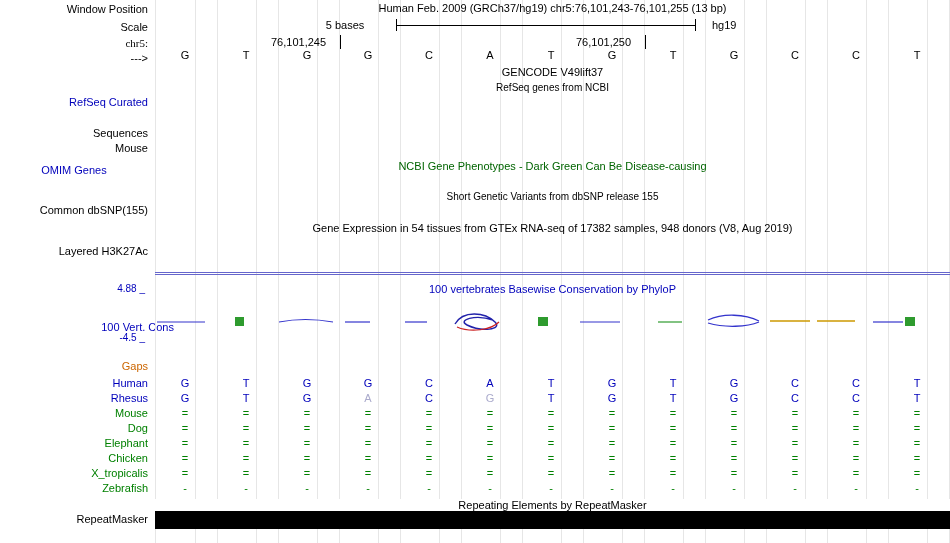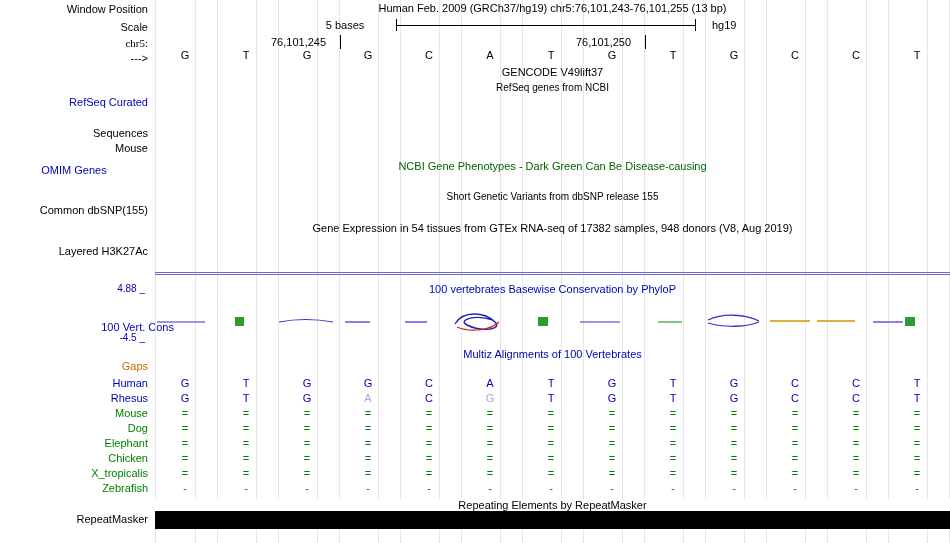--- a/index.html
+++ b/index.html
@@ -209,21 +209,20 @@
       <path d="M503,22 L527,22" stroke="#2e9b2e" stroke-width="1.2" fill="none"></path>
       <path d="M553,20 C568,13 590,14 604,21" stroke="#3333cc" stroke-width="1.3" fill="none"></path>
       <path d="M553,23 C570,28 592,27 604,22" stroke="#3333cc" stroke-width="1.3" fill="none"></path>
       <path d="M615,21 L655,21" stroke="#cc9900" stroke-width="1.3" fill="none"></path>
       <path d="M662,21 L700,21" stroke="#cc9900" stroke-width="1.3" fill="none"></path>
       <path d="M718,22 L748,22" stroke="#3333cc" stroke-width="1.2" fill="none"></path>
       <rect x="750" y="17" width="10" height="9" fill="#2e9b2e"></rect>
     </svg>
   </div>
 
-  <div class="ctr" style="left:155px; top:348px; width:795px; color:#0000bb; font-size:11px;">Multiz Alignments of 100 Vertebrates</div>
 
   <div>
     <div class="base" style="left:175px; top:377px; color:#0000bb;">G</div>
     <div class="base" style="left:236px; top:377px; color:#0000bb;">T</div>
     <div class="base" style="left:297px; top:377px; color:#0000bb;">G</div>
     <div class="base" style="left:358px; top:377px; color:#0000bb;">G</div>
     <div class="base" style="left:419px; top:377px; color:#0000bb;">C</div>
     <div class="base" style="left:480px; top:377px; color:#0000bb;">A</div>
     <div class="base" style="left:541px; top:377px; color:#0000bb;">T</div>
     <div class="base" style="left:602px; top:377px; color:#0000bb;">G</div>

